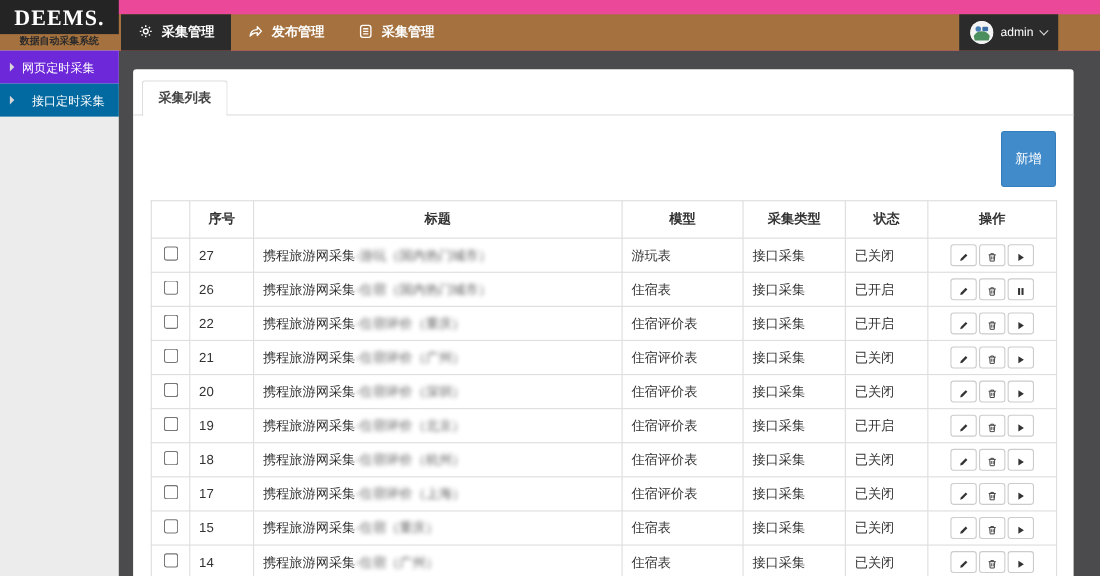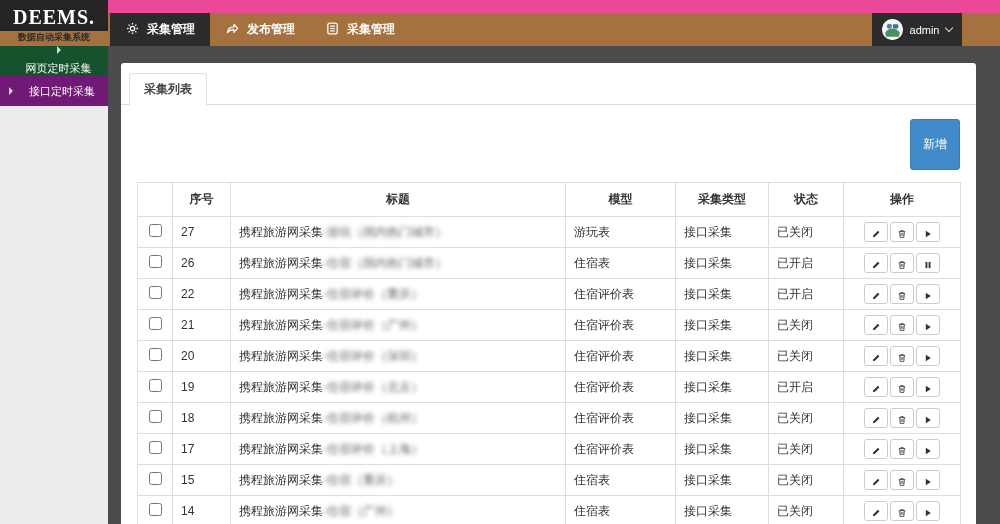--- a/index.html
+++ b/index.html
@@ -26,22 +26,22 @@
             align-items:center; justify-content:center; overflow:hidden; }
   .chevron { width:6px; height:6px; border-right:1px solid #ddd; border-bottom:1px solid #ddd;
              transform:rotate(45deg); margin-top:-3px; }
 
   
   .sidebar { position:absolute; top:46px; left:0; width:108px; height:478px; background:#ececec; }
   .side-item { height:30px; display:flex; align-items:center; gap:7px; padding-left:9px;
                color:#fff; font-size:11px; cursor:pointer; }
   .side-item .tri { width:0; height:0; border-left:4px solid #d8d8d8; border-top:4px solid transparent;
                     border-bottom:4px solid transparent; }
-  .side-item.gray { background:#14532d;flex-direction:column; }
-  .side-item.brown { background:#701a75;gap:16px; }
+  .side-item.gray { background:#6d28d9; }
+  .side-item.brown { background:#0369a1;gap:16px; }
 
   
   .card { position:absolute; top:63px; left:121px; width:855px; height:470px; background:#fff;
           border-radius:3px 3px 0 0; }
   .tabbar { padding:9px 0 0 8px; border-bottom:1px solid #ddd; }
   .tab { display:inline-block; background:#fff; border:1px solid #ddd; border-bottom:1px solid #fff;
          margin-bottom:-1px; padding:7px 14px; border-radius:3px 3px 0 0; font-size:12px;
          font-weight:bold; color:#444; cursor:pointer; position:relative; top:1px; }
   .card-body { padding:6px 16px 0 16px; }
   .add-row { text-align:right; margin:8px 0 12px 0; }

